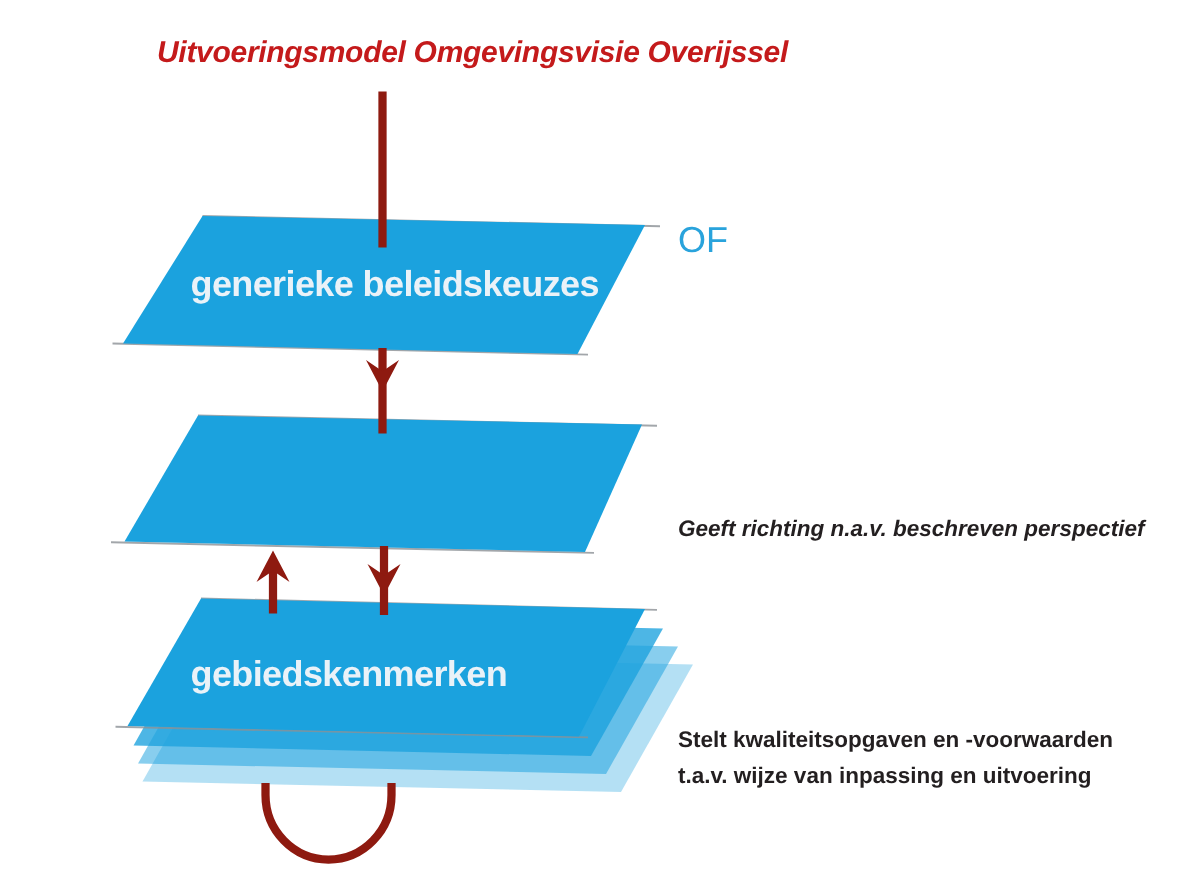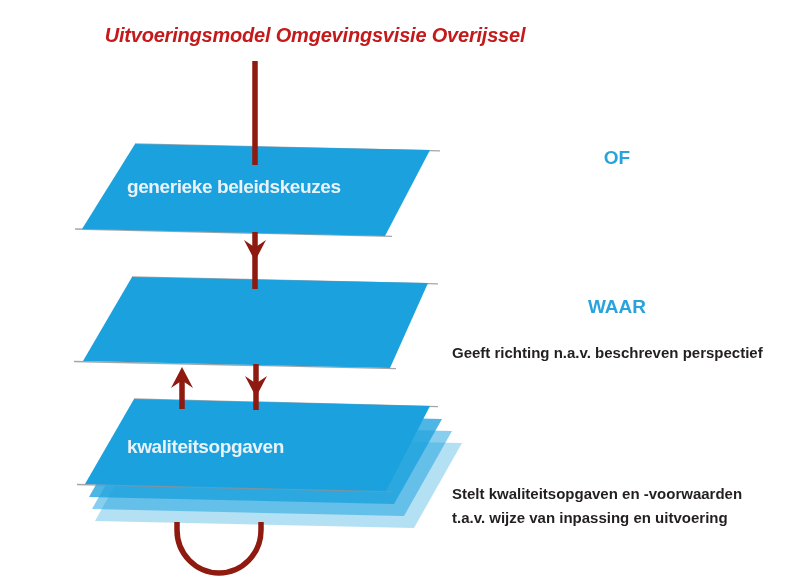--- a/index.html
+++ b/index.html
@@ -18,34 +18,33 @@
   .page-title {
     left: 0; top: 24px; width: 630px;
     text-align: center;
     font-size: 20px;
     font-weight: bold;
     font-style: italic;
     letter-spacing: -0.2px;
     color: var(--title-red, #c41a1b);
   }
   .plane-label {
-    font-size: 19px;
+    font-size: 24px;
     font-weight: bold;
     letter-spacing: -0.4px;
     color: var(--label-white, #eaf2f8);
     white-space: nowrap;
     text-align: center;
   }
   .side-heading {
     left: 452px; width: 330px;
-    font-size: 19px;
-    font-weight: bold;
+    font-size: 24px;
+    font-weight: normal;
     color: var(--heading-blue, #29a3dc);
     white-space: nowrap;
-    text-align: center;
   }
   .side-desc {
     left: 452px; width: 340px;
     font-size: 15px;
     font-weight: bold;
     line-height: 24px;
     color: var(--body-text, #231f20);
     white-space: pre-line;
   }
 </style>
@@ -82,23 +81,22 @@
     <line x1="182" y1="374" x2="182" y2="409" stroke="var(--arrow-red)" stroke-width="5.5"></line>
     <polygon points="182,367 171,388 182,380.5 193,388" fill="var(--arrow-red)"></polygon>
 
     <line x1="256" y1="364" x2="256" y2="410" stroke="var(--arrow-red)" stroke-width="5.5"></line>
     <polygon points="256,397 245,376 256,383.5 267,376" fill="var(--arrow-red)"></polygon>
   </svg>
 
   <div class="abs page-title">Uitvoeringsmodel Omgevingsvisie Overijssel</div>
 
   <div class="abs plane-label" style="left:127px; top:176px;">generieke beleidskeuzes</div>
-  <div class="abs plane-label" style="left:127px; top:436px;">kwaliteitsopgaven</div>
+  <div class="abs plane-label" style="left:127px; top:436px;">gebiedskenmerken</div>
 
   <div class="abs side-heading" style="top:147px;">OF</div>
 
-  <div class="abs side-heading" style="top:296px;">WAAR</div>
-  <div class="abs side-desc" style="top:341px;">Geeft richting n.a.v. beschreven perspectief</div>
+  <div class="abs side-desc" style="top:341px;font-style:italic;">Geeft richting n.a.v. beschreven perspectief</div>
 
   <div class="abs side-desc" style="top:454px;margin-top:28px;">Stelt kwaliteitsopgaven en -voorwaarden
 t.a.v. wijze van inpassing en uitvoering</div>
 
 </div>
 
 </body></html>

